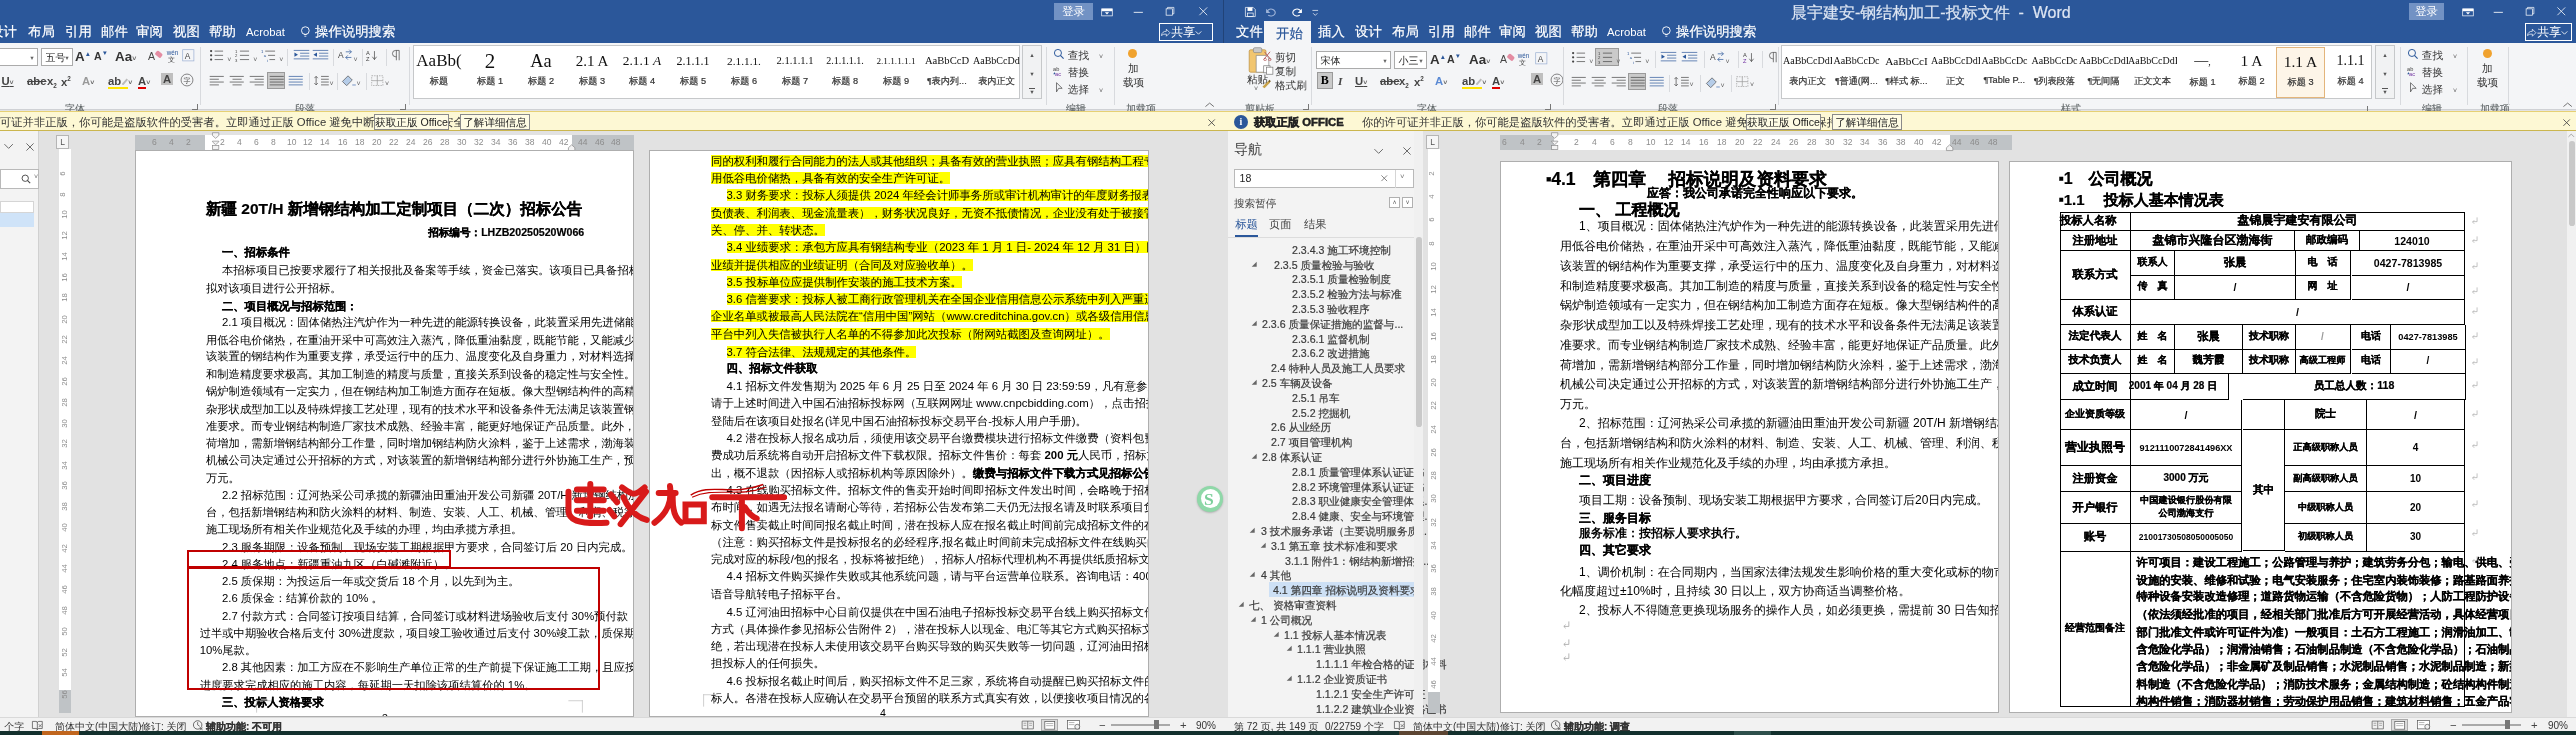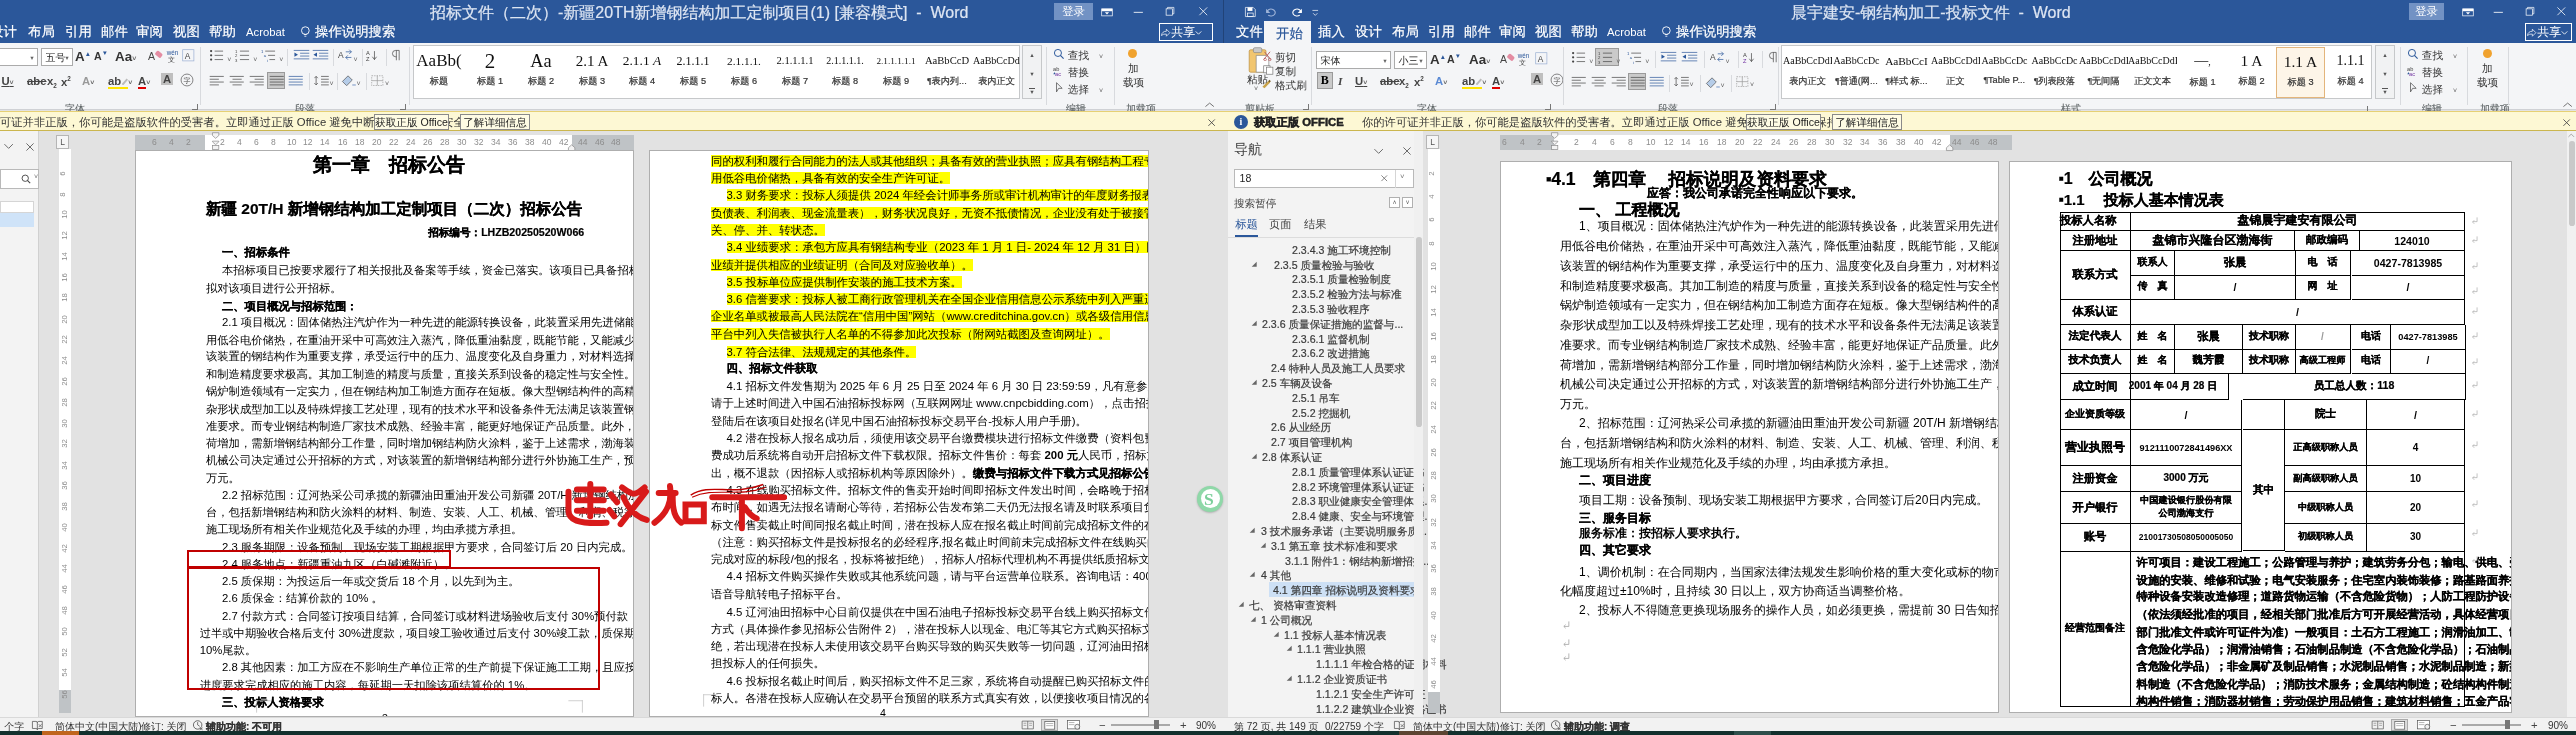--- a/index.html
+++ b/index.html
@@ -48,21 +48,20 @@
 .editrow .cn{margin-left:2.8px}
 .gitem{position:absolute;top:47px;width:50px;height:51px;text-align:center}
 .gprev{font-family:"Liberation Serif",serif;font-size:15.5px;color:#111;line-height:28px;white-space:nowrap;overflow:hidden}
 .glab{font-size:9.2px;color:#333;white-space:nowrap;-webkit-text-stroke:0.2px #333}
 </style></head>
 <body>
 <div id="root">
 
 <div id="lw" class="abs" style="left:0;top:0;width:1224px;height:736px">
  <div class="titlebar" style="left:0;width:1224px">
-  <div class="title" style="left:430px">招标文件（二次）-新疆20TH新增钢结构加工定制项目(1) [兼容模式]&nbsp;&nbsp;-&nbsp;&nbsp;Word</div>
   <div class="abs" style="left:1054px;top:2.8px;width:39px;height:17px;background:#7292c4;color:#fff;font-size:11.3px;text-align:center;line-height:17px"><span class="cn">登录</span></div>
   <svg class="abs" style="left:1101px;top:5.6px" width="12.7" height="11.3" viewBox="0 0 18 16">
           <rect x="1" y="4" width="15" height="10" fill="none" stroke="#fff"></rect>
           <rect x="1" y="4" width="15" height="3.4" fill="#fff"></rect>
           <path d="M8.5 12 L5.5 9 h6 z" fill="#fff"></path>
         </svg>
   <svg class="abs" style="left:1133px;top:5.6px" width="11.3" height="11.3" viewBox="0 0 16 16">
           <line x1="1" y1="9" x2="14" y2="9" stroke="#fff" stroke-width="1.2"></line>
         </svg>
   <svg class="abs" style="left:1164px;top:5.6px" width="11.3" height="11.3" viewBox="0 0 16 16">
@@ -377,21 +376,20 @@
             <span class="vnum" style="left:1.4px;top:436px">46</span>
             <span class="vnum" style="left:1.4px;top:457px">48</span>
             <span class="vnum" style="left:1.4px;top:478px">50</span>
             <span class="vnum" style="left:1.4px;top:499px">52</span>
             <span class="vnum" style="left:1.4px;top:519px">54</span>
             <span class="vnum" style="left:1.4px;top:541px">56</span>
    </div>
   </div>
   <div id="lpage3" class="page" style="left:135px;top:19px;width:499px;height:567px">
           <div class="txt" style="left:70px;top:0;width:374px;height:567px">
-            <div class="l cnb" style="top:3.5px;left:0;width:366px;text-align:center;font-size:19px;font-weight:bold">第一章　招标公告</div>
             <div class="l cnb" style="top:49px;left:0;width:366px;text-align:center;font-size:15.5px;font-weight:bold">新疆 20T/H 新增钢结构加工定制项目（二次）招标公告</div>
             <div class="l cnb" style="top:76px;right:-4.2px;left:auto;font-size:10.6px;font-weight:bold">招标编号：LHZB20250520W066</div>
             <div class="l cnb" style="top:95px;left:16px;font-weight:bold;">一、招标条件</div>
             <div class="l cn" style="top:113px;left:16px;">本招标项目已按要求履行了相关报批及备案等手续，资金已落实。该项目已具备招标条件，现</div>
             <div class="l cn" style="top:131px;left:0px;">拟对该项目进行公开招标。</div>
             <div class="l cnb" style="top:149px;left:16px;font-weight:bold;">二、项目概况与招标范围：</div>
             <div class="l cn" style="top:165px;left:16px;">2.1 项目概况：固体储热注汽炉作为一种先进的能源转换设备，此装置采用先进储能技术，利</div>
             <div class="l cn" style="top:183px;left:0px;">用低谷电价储热，在重油开采中可高效注入蒸汽，降低重油黏度，既能节能，又能减少环境影响。</div>
             <div class="l cn" style="top:199px;left:0px;">该装置的钢结构作为重要支撑，承受运行中的压力、温度变化及自身重力，对材料选择、加工工艺</div>
             <div class="l cn" style="top:217px;left:0px;">和制造精度要求极高。其加工制造的精度与质量，直接关系到设备的稳定性与安全性。我公司虽在</div>

